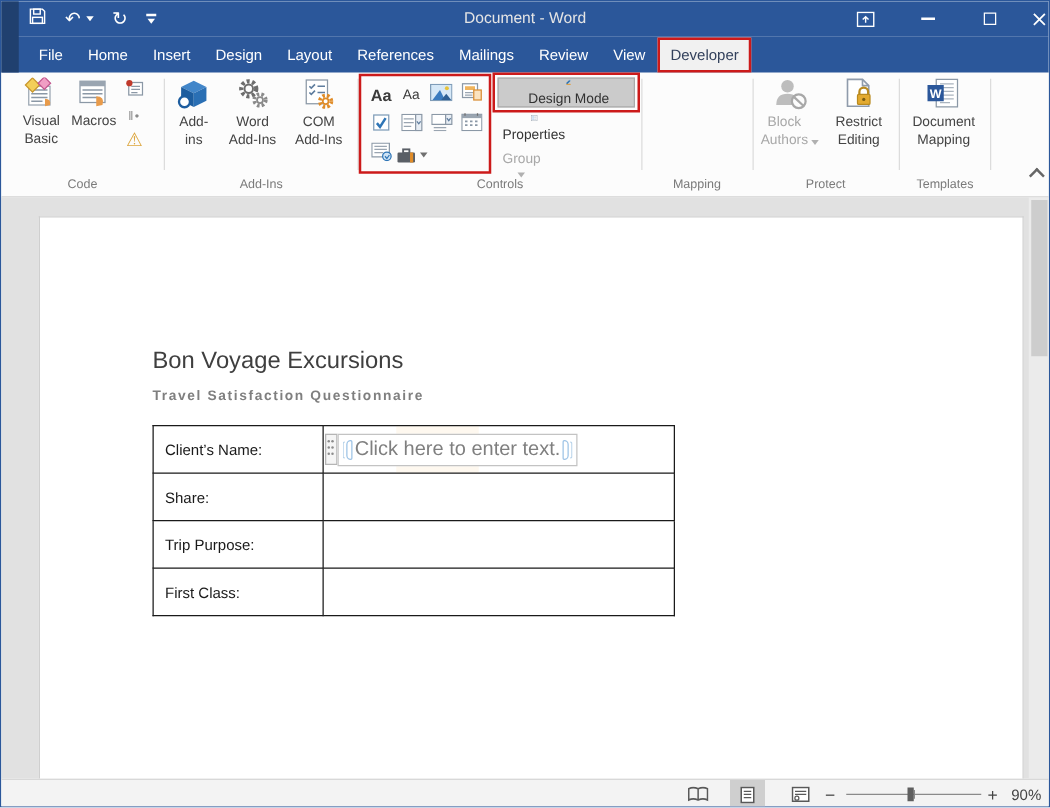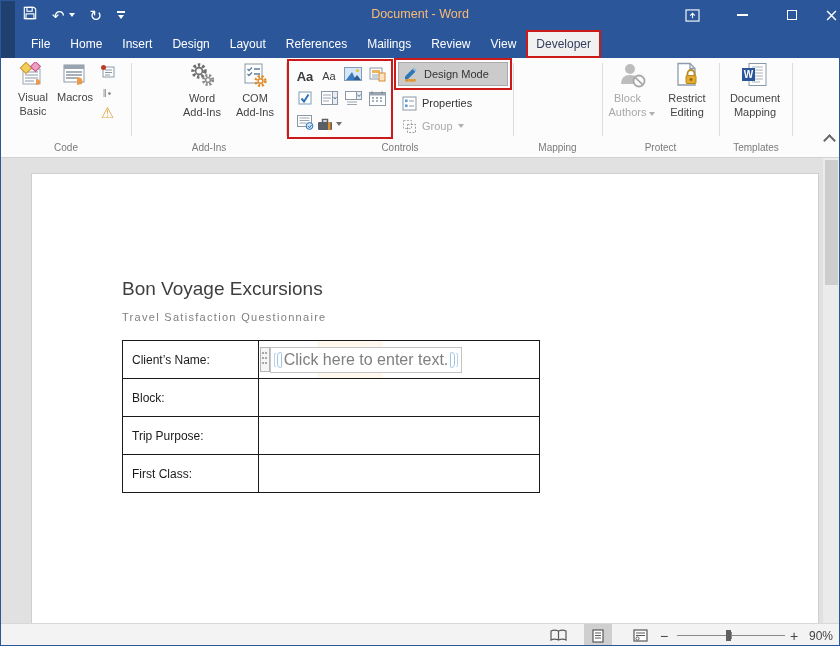--- a/index.html
+++ b/index.html
@@ -7,59 +7,59 @@
   #win { position:relative; width:840px; height:646px; overflow:hidden; border:1px solid #2b579a; background:#fff; }
 
   
   .titlebar { position:absolute; left:0; top:0; width:100%; height:28px; background:#2b579a; }
   .appedge { position:absolute; left:0; top:0; width:14px; height:57px; background:#20406f; z-index:2; }
   .qat { position:absolute; left:22px; top:0; height:28px; display:flex; align-items:center; gap:15px; z-index:3; }
   .qat .glyph { color:#fff; font-size:15px; line-height:1; }
   .caret-w { width:0; height:0; border-left:3.5px solid transparent; border-right:3.5px solid transparent; border-top:4px solid #fff; display:inline-block; }
   .qat-custom { display:flex; flex-direction:column; align-items:center; gap:2px; }
   .qat-custom .bar { width:8px; height:2px; background:#fff; }
-  .win-title { position:absolute; left:0; right:0; top:6px; text-align:center; color:#fdba74; font-size:12.5px; }
+  .win-title { position:absolute; left:0; right:0; top:6px; text-align:center; color:#e5e5e5; font-size:12.5px; }
   .winctl { position:absolute; top:0; height:28px; display:flex; align-items:center; justify-content:center; color:#fff; }
   .minim-bar { width:11px; height:2px; background:#fff; }
   .maxim-box { width:10px; height:10px; border:1.5px solid #fff; }
 
   
   .menubar { position:absolute; left:0; top:28px; width:100%; height:29px; background:#2b579a; display:flex; align-items:center; padding-left:20px; z-index:1; }
   .mtab { color:#fff; font-size:12px; padding:7px 10px; cursor:default; }
   .mtab.active { background:#f1f1f1; color:#33415c; border:2px solid #cc1a1a; padding:5px 8px; }
   .menu-right { position:absolute; right:6px; top:0; height:29px; display:flex; align-items:center; gap:16px; }
   .tellme { color:#b3c0dc; font-size:12px; display:flex; align-items:center; gap:5px; }
   .account { color:#fff; font-size:12px; }
   .share { color:#fff; font-size:12px; display:flex; align-items:center; gap:5px; }
 
   
   .ribbon { position:absolute; left:0; top:57px; width:100%; height:100px; background:#fcfcfc; border-bottom:1px solid #d2d2d2; }
   .gdiv { position:absolute; top:5px; width:1px; height:73px; background:#dcdcdc; }
   .glabel { position:absolute; top:84px; font-size:10px; color:#7a7a7a; text-align:center; }
   .rbtn { position:absolute; display:flex; flex-direction:column; align-items:center; text-align:center; }
   .rlabel { font-size:11px; color:#444; line-height:1.25; white-space:pre-line; margin-top:3px; }
   .rlabel.dis { color:#a8a8a8; }
-  .rowbtn { position:absolute; display:flex; align-items:center; gap:5px; font-size:11px; color:#333; }
+  .rowbtn { position:absolute; display:flex; align-items:center; gap:5px; font-size:11px; color:#333;flex-direction:column; }
   .caret-g { width:0; height:0; border-left:3.5px solid transparent; border-right:3.5px solid transparent; border-top:4px solid #707070; display:inline-block; }
   .caret-dis { border-top-color:#b0b0b0; }
   .designmode { left:397px; top:4px; width:110px; height:24px; background:#cbcbcb; border:1px solid #aaa; padding-left:4px; }
   .annot { position:absolute; border:2px solid #cc1a1a; z-index:6; }
   .grid { position:absolute; left:292px; top:6px; width:96px; display:grid; grid-template-columns:repeat(4,24px); grid-auto-rows:24px; align-items:center; justify-items:center; }
   .aaL { font-size:13px; font-weight:bold; color:#3b3b3b; }
   .aaS { font-size:11px; color:#3b3b3b; }
   .chev-up { position:absolute; left:824px; top:75px; width:8px; height:8px; }
   .chev-up:before { content:""; position:absolute; left:0; top:3px; width:7px; height:7px; border-left:2px solid #666; border-top:2px solid #666; transform:rotate(45deg); }
 
   
   .docarea { position:absolute; left:0; top:157px; width:100%; height:465px; background:#e1e1e1; }
   .page { position:absolute; left:30px; top:15px; width:788px; height:450px; background:#fff; border:1px solid #cfcfcf; border-bottom:none; }
   .vscroll { position:absolute; left:822px; top:0; width:17px; height:465px; background:#ebebeb; }
   .vthumb { position:absolute; left:2px; top:2px; width:13px; height:125px; background:#cdcdcd; }
   .doc-h1 { position:absolute; left:90px; top:104px; font-size:19px; color:#3f3f3f; }
-  .doc-h2 { position:absolute; left:90px; top:137px; font-size:11px; font-weight:normal; letter-spacing:1.3px; color:#7f7f7f; }
+  .doc-h2 { position:absolute; left:90px; top:137px; font-size:11px; font-weight:bold; letter-spacing:1.3px; color:#7f7f7f; }
   table.form { position:absolute; left:90px; top:166px; width:418px; border-collapse:collapse; }
   table.form td { border:1.5px solid #1a1a1a; height:38px; font-size:12px; color:#1a1a1a; padding-left:9px; vertical-align:middle; }
   td.c1 { width:136px; }
   td.c2 { position:relative; padding-left:0 !important; }
   .warmband { position:absolute; left:58px; top:0; width:66px; height:100%; background:rgba(243,188,100,0.10); }
   .cc { display:flex; align-items:center; margin-left:1px; }
   .cc-handle { width:10px; height:25px; background:#f5f5f5; border:1px solid #b5b5b5; display:grid; grid-template-columns:3px 3px; grid-auto-rows:5px; justify-content:center; align-content:center; }
   .cc-handle i { width:2px; height:2px; background:#8c8c8c; border-radius:50%; }
   .cc-box { height:26px; width:192px; border:1px solid #c3c3c3; display:flex; align-items:center; padding:0 3px; background:#fff; position:relative; }
   .cc-arc { width:7px; height:14px; border:1.5px solid #b8d3ea; border-right:none; border-radius:7px 0 0 7px; }
@@ -172,20 +172,30 @@
             <rect x="3" y="2" width="11" height="10" fill="#fff" stroke="#8b98a6"></rect>
             <path d="M5 5h7 M5 7.5h7 M5 10h5" stroke="#8b98a6"></path>
             <circle cx="3.5" cy="2.5" r="2.5" fill="#c0392b"></circle>
           </svg>
       </span>
       <span style="color:#8a8a8a;font-size:10px;letter-spacing:1px">‖•</span>
       <span style="color:#dca63f;font-size:15px;line-height:1">⚠</span>
     </div>
     <div class="glabel" style="left:8px;width:114px">Code</div>
 
+    <div class="rbtn" style="left:134px;top:4px;width:40px">
+      <svg width="28" height="27" viewBox="0 0 16 16">
+        <polygon points="8,1.5 14,4.5 8,7.5 2,4.5" fill="#4286c9"></polygon>
+        <polygon points="2,4.5 8,7.5 8,14 2,11" fill="#1d5d9f"></polygon>
+        <polygon points="14,4.5 8,7.5 8,14 14,11" fill="#2a6fb4"></polygon>
+        <circle cx="3.6" cy="11.5" r="2.6" fill="#fff" stroke="#1d5d9f" stroke-width="1.1"></circle>
+      </svg>
+      <span class="rlabel">Add-
+ins</span>
+    </div>
     <div class="rbtn" style="left:176px;top:4px;width:50px">
       <svg width="28" height="27" viewBox="0 0 28 27">
         <circle cx="11" cy="9" r="6" fill="none" stroke="#6d6d6d" stroke-width="3.4" stroke-dasharray="2.4 2"></circle>
         <circle cx="11" cy="9" r="3.4" fill="#fcfcfc" stroke="#6d6d6d" stroke-width="1.6"></circle>
         <circle cx="20" cy="18" r="4.6" fill="none" stroke="#8a8a8a" stroke-width="3" stroke-dasharray="2 1.7"></circle>
         <circle cx="20" cy="18" r="2.4" fill="#fcfcfc" stroke="#8a8a8a" stroke-width="1.4"></circle>
       </svg>
       <span class="rlabel">Word
 Add-Ins</span>
     </div>
@@ -366,21 +376,21 @@
                 <span class="cc-arc"></span>
                 <span class="cc-tag"></span>
                 <span class="cc-text">Click here to enter text.</span>
                 <span class="cc-tag end"></span>
                 <span class="cc-arc r"></span>
               </div>
             </div>
           </td>
         </tr>
         <tr>
-          <td class="c1">Block:</td>
+          <td class="c1">Share:</td>
           <td class="c2"></td>
         </tr>
         <tr>
           <td class="c1">Trip Purpose:</td>
           <td class="c2"></td>
         </tr>
         <tr>
           <td class="c1">First Class:</td>
           <td class="c2"></td>
         </tr>

